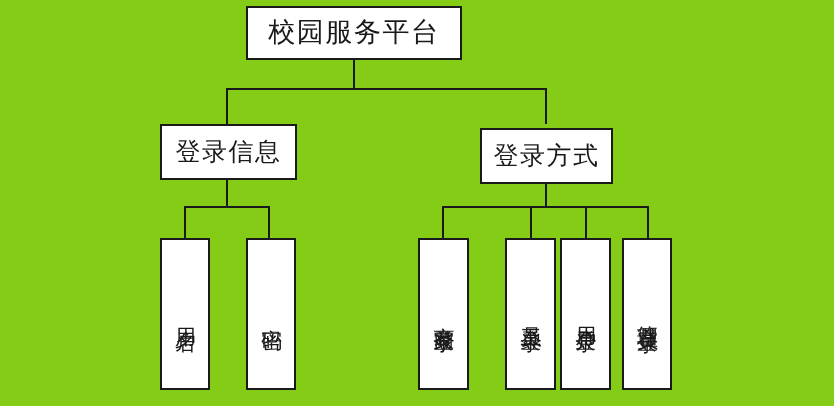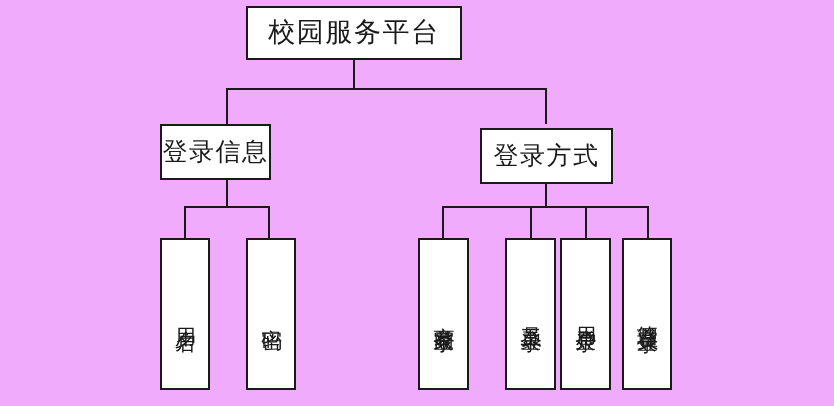--- a/index.html
+++ b/index.html
@@ -8,21 +8,21 @@
     background: #ffffff;
   }
   body {
     font-family: "Liberation Serif", "DejaVu Serif", serif;
     color: #1a1a1a;
   }
   #diagram-root {
     position: relative;
     width: 834px;
     height: 406px;
-    background: #f0abfc;
+    background: #84cc16;
     overflow: hidden;
   }
   .node {
     position: absolute;
     box-sizing: border-box;
     border: 2px solid #1a1a1a;
     background: #ffffff;
     display: flex;
     align-items: center;
     justify-content: center;
@@ -79,21 +79,21 @@
   <div class="connector h" style="left:442px; top:206px; width:207px;"></div>
   <div class="connector v" style="left:442px; top:206px; height:32px;"></div>
   <div class="connector v" style="left:530px; top:206px; height:32px;"></div>
   <div class="connector v" style="left:585px; top:206px; height:32px;"></div>
   <div class="connector v" style="left:647px; top:206px; height:32px;"></div>
 
   <div class="node horizontal root" style="left:246px; top:6px; width:216px; height:54px;">
     <span class="node-label">校园服务平台</span>
   </div>
 
-  <div class="node horizontal" style="left:160px; top:124px; width:111px; height:56px;">
+  <div class="node horizontal" style="left:160px; top:124px; width:137px; height:56px;">
     <span class="node-label">登录信息</span>
   </div>
 
   <div class="node horizontal" style="left:480px; top:128px; width:133px; height:56px;">
     <span class="node-label">登录方式</span>
   </div>
 
   <div class="node vertical" style="left:160px; top:238px; width:50px; height:152px;">
     <span class="node-label">用户名</span>
   </div>

